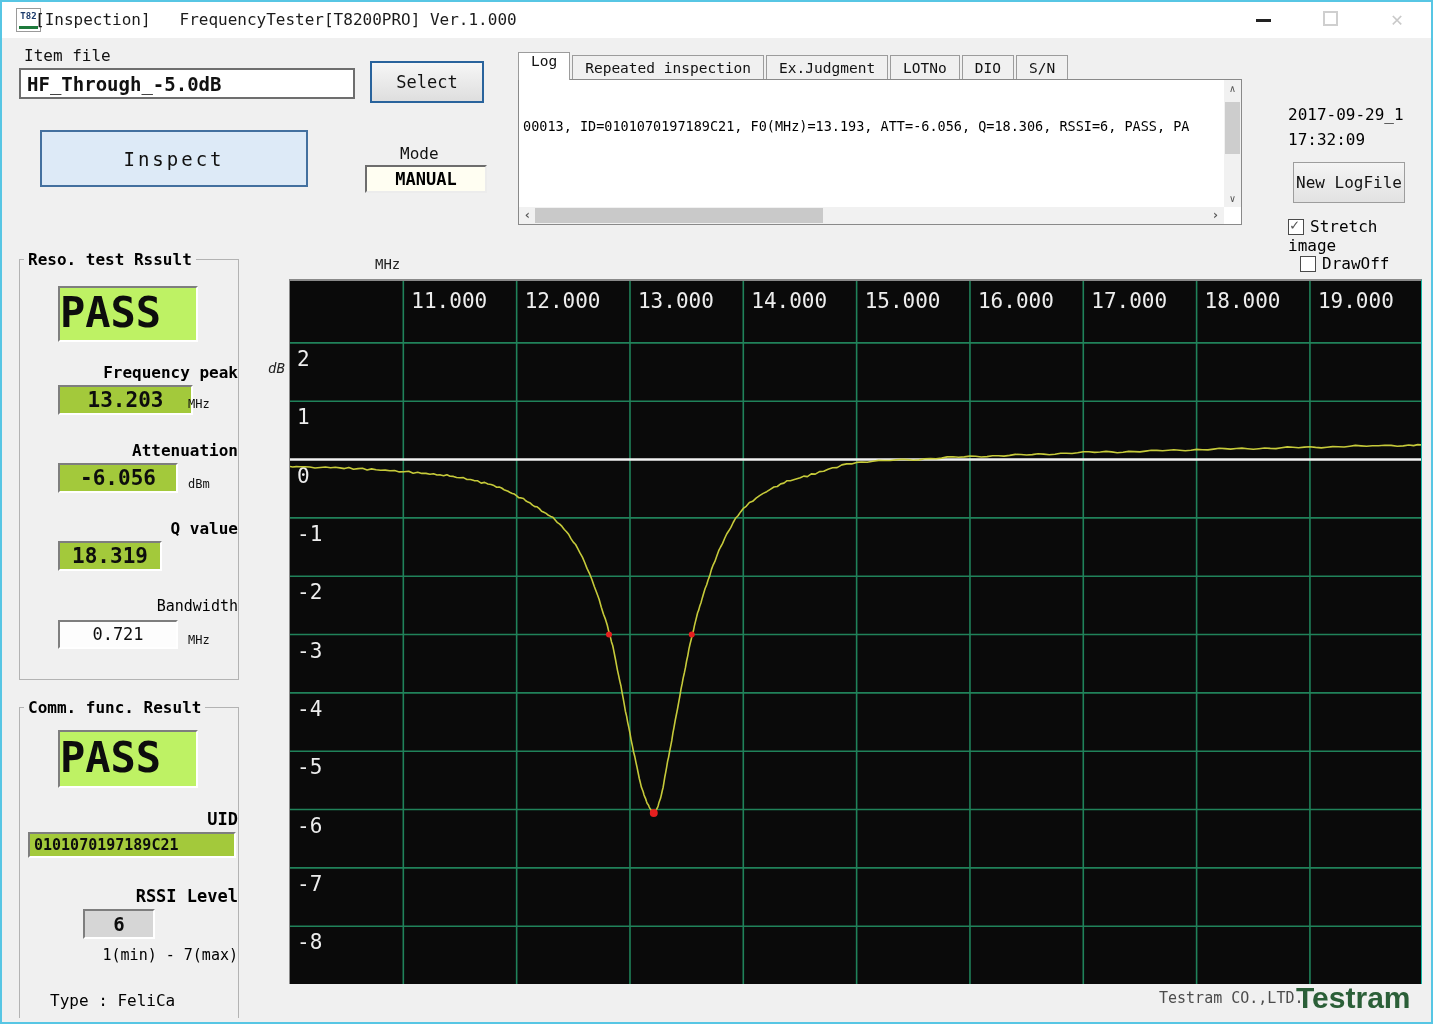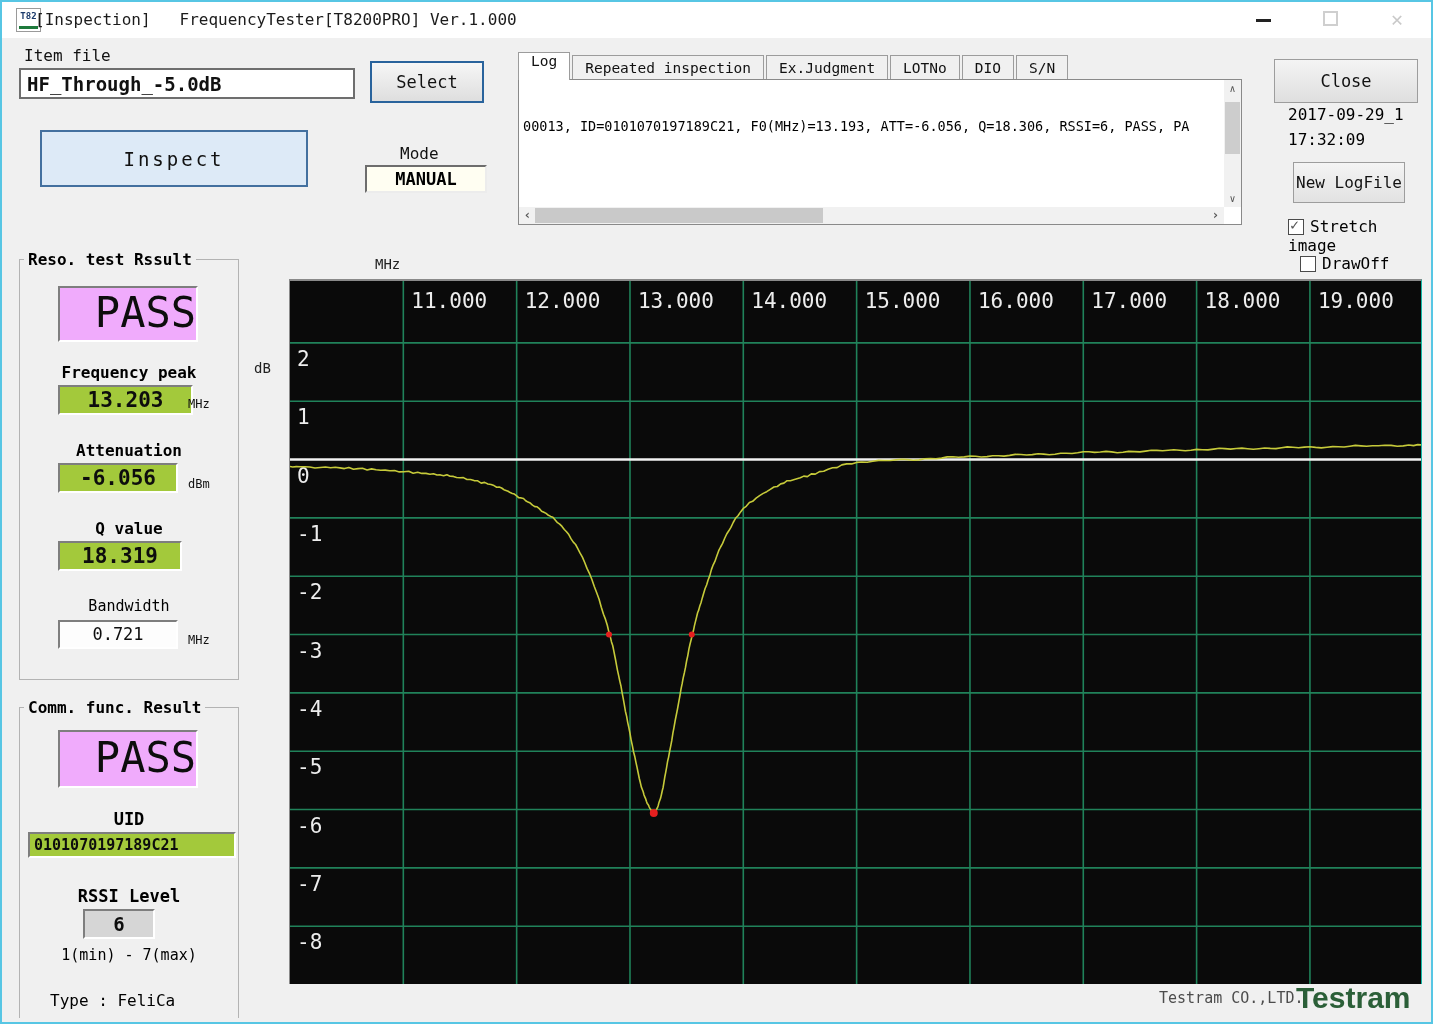--- a/index.html
+++ b/index.html
@@ -67,23 +67,23 @@
   .checkrow{ position:absolute; font-size:16px; }
   .checkbox{ display:inline-block; width:16px; height:16px; background:#fff; border:1px solid #4a4a4a;
              vertical-align:-3px; margin-right:6px; position:relative; }
   .checkbox .mark{ position:absolute; left:1px; top:-4px; font-size:15px; color:#555; }
 
   
   .groupbox{ position:absolute; border:1px solid #b3b3b3; }
   .groupbox .gtitle{ position:absolute; left:4px; top:-10px; background:#f0f0f0; padding:0 4px;
                      font-size:16px; font-weight:bold; white-space:nowrap; }
   .sunken{ border:2px solid; border-color:#7e7e7e #ffffff #ffffff #7e7e7e; }
-  .pass-badge{ position:absolute; background:#f0abfc; text-align:right; font-weight:normal;
+  .pass-badge{ position:absolute; background:#bef264; text-align:left; font-weight:bold;
                color:#0d0d0d; }
-  .field-label{ position:absolute; width:100%; text-align:center; font-size:16px; font-weight:bold; }
+  .field-label{ position:absolute; width:100%; text-align:right; font-size:16px; font-weight:bold; }
   .value-box{ position:absolute; text-align:center; font-weight:bold; font-size:21px; color:#0d0d0d; }
   .green{ background:#a3c93b; }
   .unit{ position:absolute; font-size:12px; color:#111; }
 
   
   .axis-unit{ position:absolute; font-size:14px; color:#222; }
   .plot{ position:absolute; left:287px; top:277px; width:1133px; height:705px; background:#4d7c0f;
          border-top:2px solid #8a8a8a; border-left:1px solid #8a8a8a; border-right:1px solid #14b8a6; }
   .plot svg{ display:block; }
 
@@ -141,21 +141,20 @@
       <div class="thumb"></div>
       <div class="arrow" style="bottom:1px;">∨</div>
     </div>
     <div class="hscroll">
       <div class="arrow" style="left:1px;">‹</div>
       <div class="thumb"></div>
       <div class="arrow" style="right:1px;">›</div>
     </div>
   </div>
 
-  <button class="close-btn">Close</button>
   <div class="date-text">2017-09-29_1</div>
   <div class="time-text">17:32:09</div>
   <button class="newlog-btn">New LogFile</button>
   <div class="checkrow" style="left:1286px; top:215px;">
     <span class="checkbox">
       <span class="mark">✓</span>
     </span><span>Stretch image</span>
   </div>
   <div class="checkrow" style="left:1298px; top:252px;">
     <span class="checkbox"></span><span>DrawOff</span>
@@ -167,21 +166,21 @@
 
     <div class="field-label" style="top:103px;">Frequency peak</div>
     <div class="value-box green sunken" style="left:38px; top:125px; width:135px; height:30px; line-height:26px;">13.203</div>
     <div class="unit" style="left:168px; top:137px;">MHz</div>
 
     <div class="field-label" style="top:181px;">Attenuation</div>
     <div class="value-box green sunken" style="left:38px; top:203px; width:120px; height:30px; line-height:26px;">-6.056</div>
     <div class="unit" style="left:168px; top:217px;">dBm</div>
 
     <div class="field-label" style="top:259px;">Q value</div>
-    <div class="value-box green sunken" style="left:38px; top:281px; width:124px; height:30px; line-height:26px;">18.319</div>
+    <div class="value-box green sunken" style="left:38px; top:281px; width:104px; height:30px; line-height:26px;">18.319</div>
 
     <div class="field-label" style="top:337px; font-weight:normal; font-size:15px;">Bandwidth</div>
     <div class="value-box sunken" style="left:38px; top:360px; width:120px; height:29px; line-height:25px; background:#fdfdfd; font-weight:normal; font-size:17px;">0.721</div>
     <div class="unit" style="left:168px; top:373px;">MHz</div>
   </div>
 
   <div class="groupbox" style="left:17px; top:705px; width:220px; height:311px; border-bottom:none;">
     <div class="gtitle">Comm. func. Result</div>
     <div class="pass-badge sunken" style="left:38px; top:22px; width:140px; height:58px; font-size:42px; line-height:52px;">PASS</div>
 
@@ -189,21 +188,21 @@
     <div class="value-box green sunken" style="left:8px; top:124px; width:208px; height:26px; line-height:22px; font-size:15px; text-align:left; padding-left:4px;">0101070197189C21</div>
 
     <div class="field-label" style="top:178px; font-size:17px;">RSSI Level</div>
     <div class="value-box sunken" style="left:63px; top:201px; width:72px; height:30px; line-height:26px; background:#d6d6d6; font-size:19px;">6</div>
     <div class="field-label" style="top:238px; font-weight:normal; font-size:15px;">1(min) - 7(max)</div>
 
     <div style="position:absolute; left:30px; top:283px; font-size:16px;">Type : FeliCa</div>
   </div>
 
   <div class="axis-unit" style="left:373px; top:254px;">MHz</div>
-  <div class="axis-unit" style="left:252px; top:358px;">dB</div>
+  <div class="axis-unit" style="left:266px; top:358px;font-style:italic;">dB</div>
   <div class="plot">
       <svg width="1131" height="703" style="background: rgb(10, 10, 10);">
         <line x1="113.32665330661321" y1="0" x2="113.32665330661321" y2="703" stroke="#20825a" stroke-width="1.6"></line>
         <line x1="226.65330661322642" y1="0" x2="226.65330661322642" y2="703" stroke="#20825a" stroke-width="1.6"></line>
         <line x1="339.97995991983964" y1="0" x2="339.97995991983964" y2="703" stroke="#20825a" stroke-width="1.6"></line>
         <line x1="453.30661322645284" y1="0" x2="453.30661322645284" y2="703" stroke="#20825a" stroke-width="1.6"></line>
         <line x1="566.633266533066" y1="0" x2="566.633266533066" y2="703" stroke="#20825a" stroke-width="1.6"></line>
         <line x1="679.9599198396793" y1="0" x2="679.9599198396793" y2="703" stroke="#20825a" stroke-width="1.6"></line>
         <line x1="793.2865731462925" y1="0" x2="793.2865731462925" y2="703" stroke="#20825a" stroke-width="1.6"></line>
         <line x1="906.6132264529057" y1="0" x2="906.6132264529057" y2="703" stroke="#20825a" stroke-width="1.6"></line>

